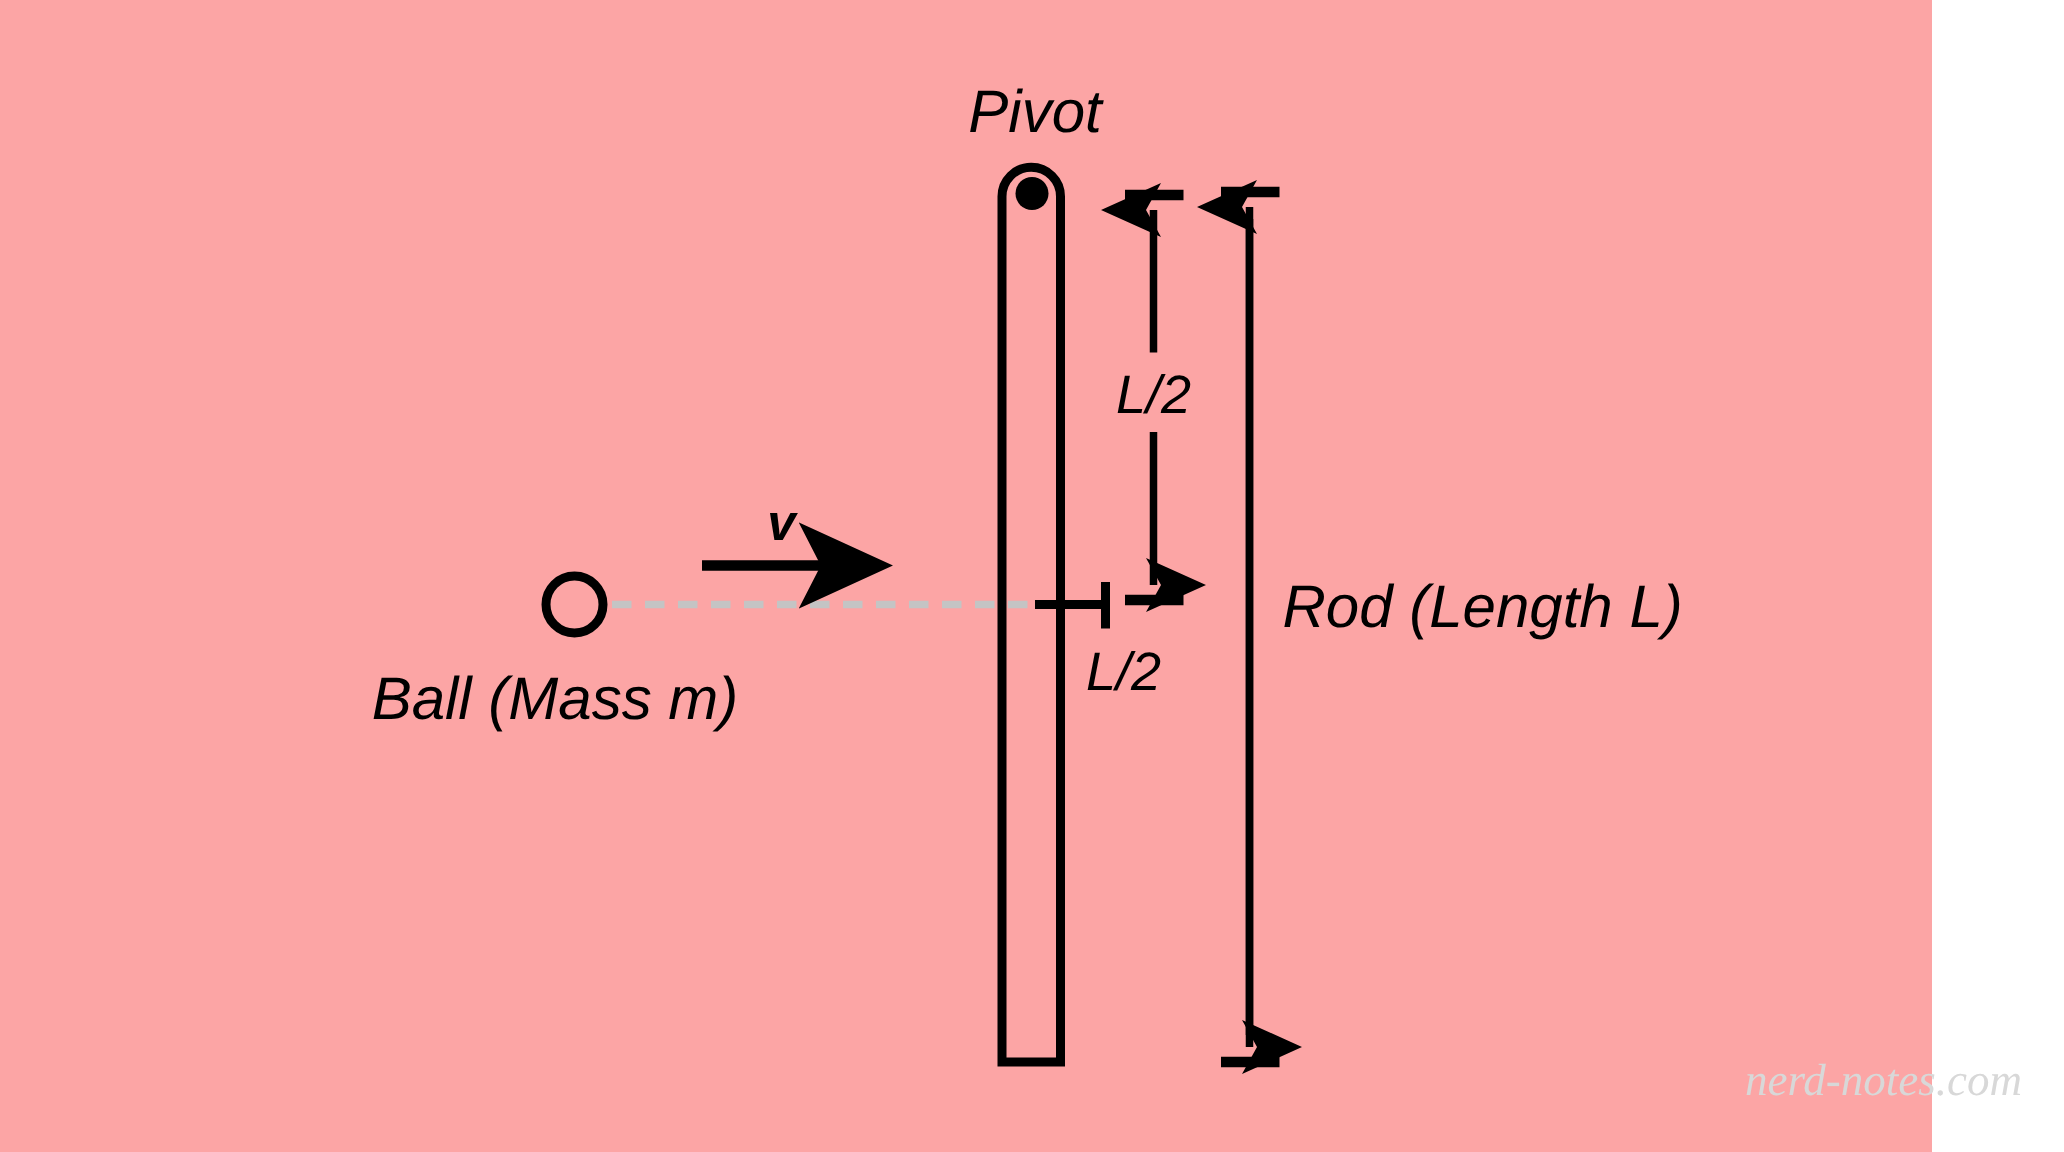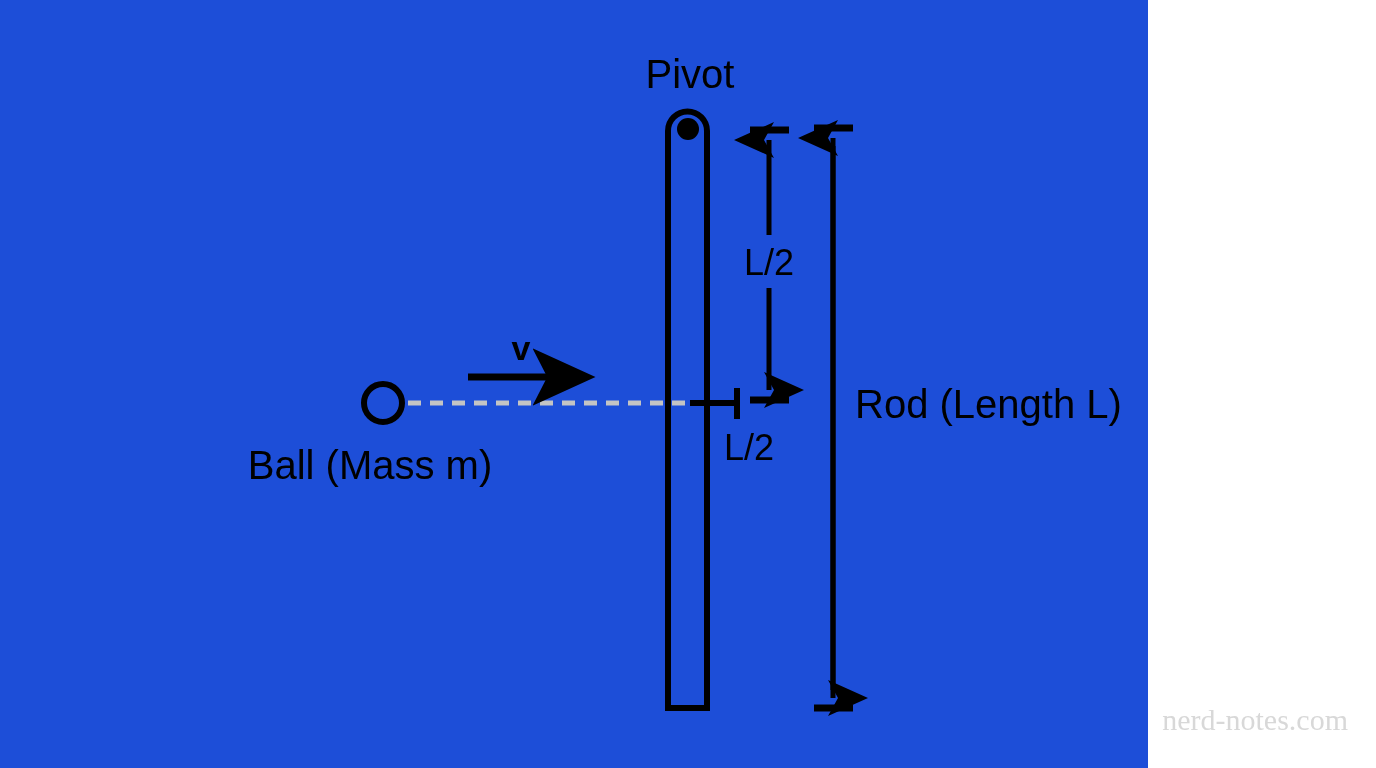--- a/index.html
+++ b/index.html
@@ -10,23 +10,24 @@
   }
   body {
     width: 1376px;
     height: 768px;
     overflow: hidden;
     font-family: "Liberation Sans", sans-serif;
     color: #000000;
   }
   #stage {
     position: relative;
-    width: 1148px;
+    width: 1288px;
     height: 768px;
-    background: #1d4ed8;
+    background: #fca5a5;
+    font-style: italic;
   }
   #diagram-svg {
     position: absolute;
     left: 0;
     top: 0;
     width: 1376px;
     height: 768px;
     display: block;
   }
   .diagram-label {

